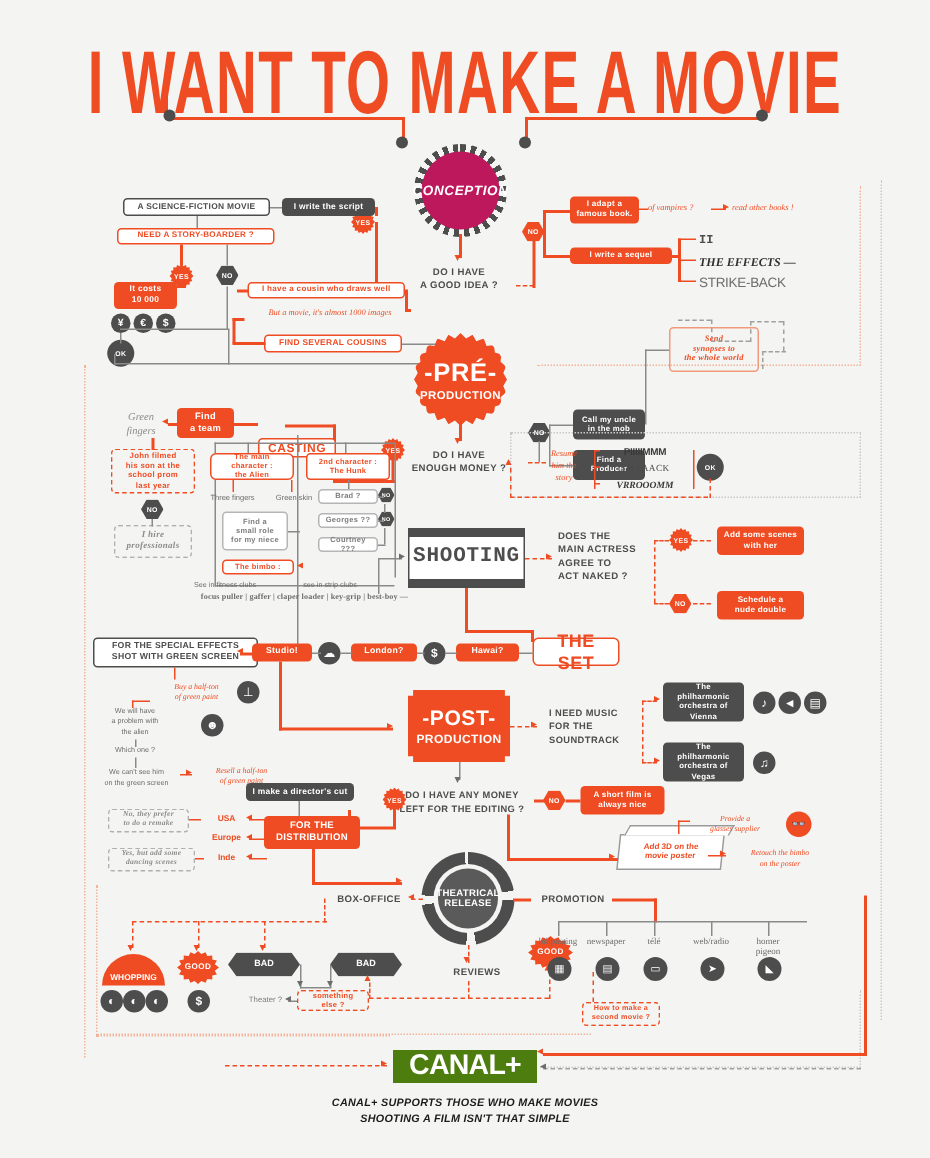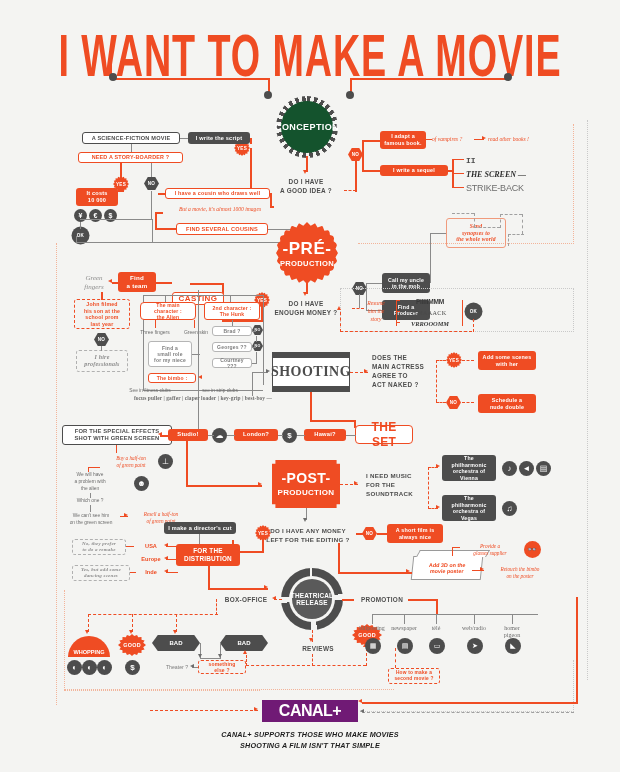--- a/index.html
+++ b/index.html
@@ -112,23 +112,23 @@
     text-align:center; color:#fff; font-weight:bold;
     font-family:"Liberation Sans Narrow","Liberation Sans",sans-serif;
   }
   .cog-ring {
     position:absolute; border-radius:50%;
   }
 
   
   #canal {
     position:absolute; left:262px; top:700px;
-    width:96px; height:22px; background:#701a75; color:#fff;
+    width:96px; height:22px; background:#4d7c0f; color:#fff;
     display:flex; align-items:center; justify-content:center;
-    font-weight:bold; font-size:16px; letter-spacing:-0.5px;
+    font-weight:bold; font-size:19px; letter-spacing:-0.5px;
     font-family:"Liberation Sans", sans-serif;
   }
   #tagline {
     position:absolute; left:0; top:730px; width:620px; text-align:center;
     font-size:7.2px; font-weight:bold; font-style:italic; color:#1c1c1c;
     line-height:1.5; letter-spacing:.2px;
   }
 
   .icon-circle {
     position:absolute; width:13px; height:13px; border-radius:50%;
@@ -155,21 +155,21 @@
   <div class="ln ln-or v2" style="left:268px; top:78px; height:18px;"></div>
   <div class="ln ln-or v2" style="left:350px; top:78px; height:18px;"></div>
   <div class="gear" style="position:absolute; left:110px; top:74px; width:6px; height:6px; background:#4d4d4d; border-radius:50%; box-shadow:0 0 0 1px #4d4d4d;"></div>
   <div class="gear" style="position:absolute; left:505px; top:74px; width:6px; height:6px; background:#4d4d4d; border-radius:50%; box-shadow:0 0 0 1px #4d4d4d;"></div>
   <div class="gear" style="position:absolute; left:265px; top:92px; width:6px; height:6px; background:#4d4d4d; border-radius:50%; box-shadow:0 0 0 1px #4d4d4d;"></div>
   <div class="gear" style="position:absolute; left:347px; top:92px; width:6px; height:6px; background:#4d4d4d; border-radius:50%; box-shadow:0 0 0 1px #4d4d4d;"></div>
 
   <div class="cog-ring" style="left:276px; top:96px; width:62px; height:62px; background:
       repeating-conic-gradient(#4d4d4d 0deg 7deg, transparent 7deg 14deg);
       border-radius:50%;"></div>
-  <div class="stamp-circle" style="left:281px; top:101px; width:52px; height:52px; background:#14532d; font-size:9px; letter-spacing:.4px;">CONCEPTION</div>
+  <div class="stamp-circle" style="left:281px; top:101px; width:52px; height:52px; background:#be185d; font-size:9px; letter-spacing:.4px;font-style:italic;">CONCEPTION</div>
   <div class="ln ln-or v2" style="left:306px; top:156px; height:16px;"></div>
   <div class="arr arr-d-or" style="left:303px; top:170px;"></div>
 
   <div class="plain strong" style="left:268px; top:178px; width:76px; font-size:6.4px;">DO I HAVE</div>
   <div class="plain strong" style="left:268px; top:187px; width:76px; font-size:6.4px;">A GOOD IDEA ?</div>
 
   <div class="ln ln-or h2" style="left:250px; top:190px; width:18px;"></div>
   <div class="ln ln-or v2" style="left:250px; top:148px; height:44px;"></div>
   <div class="badge star" style="left:234px; top:140px;">
       <span>YES</span>
@@ -252,21 +252,21 @@
   <div class="box b-orange" style="left:380px; top:165px; width:68px; height:11px; font-size:5.4px;">I write a sequel</div>
   <div class="ln ln-or h2" style="left:362px; top:170px; width:18px;"></div>
 
   <div class="script" style="left:432px; top:136px; width:50px; font-size:5.6px; text-align:left;">of vampires ?</div>
   <div class="script" style="left:488px; top:136px; width:72px; font-size:5.6px; text-align:left;">read other books !</div>
   <div class="dash-or-h ln" style="left:426px; top:139px; width:6px;"></div>
   <div class="ln ln-or h" style="left:474px; top:139px; width:10px;"></div>
   <div class="arr arr-r-or" style="left:482px; top:136px;"></div>
 
   <div class="plain" style="left:466px; top:156px; width:100px; text-align:left; font-family:'Liberation Mono',monospace; font-size:8px; color:#4d4d4d; font-weight:bold;">II</div>
-  <div class="plain" style="left:466px; top:170px; width:100px; text-align:left; font-family:'Liberation Serif',serif; font-style:italic; font-weight:bold; font-size:8px; color:#2f2f2f;">THE SCREEN —</div>
+  <div class="plain" style="left:466px; top:170px; width:100px; text-align:left; font-family:'Liberation Serif',serif; font-style:italic; font-weight:bold; font-size:8px; color:#2f2f2f;">THE EFFECTS —</div>
   <div class="plain" style="left:466px; top:183px; width:100px; text-align:left; font-size:9px; color:#6d6d6d; letter-spacing:-0.2px;">STRIKE-BACK</div>
   <div class="ln ln-or v2" style="left:452px; top:159px; height:29px;"></div>
   <div class="ln ln-or h2" style="left:448px; top:170px; width:6px;"></div>
   <div class="ln ln-or h" style="left:452px; top:159px; width:12px;"></div>
   <div class="ln ln-or h" style="left:452px; top:173px; width:12px;"></div>
   <div class="ln ln-or h" style="left:452px; top:187px; width:12px;"></div>
 
   <div class="dotted-frame or" style="left:358px; top:124px; width:216px; height:120px; border-left:none; border-top:none;"></div>
 
   <div class="stamp-circle" style="left:276px; top:222px; width:62px; height:62px; background:#ef4c23;
@@ -422,21 +422,21 @@
       <span>OK</span>
     </div>
 
   <div class="dotted-frame" style="left:340px; top:288px; width:234px; height:44px;"></div>
   <div class="dash-or-h ln" style="left:340px; top:331px; width:132px;"></div>
   <div class="dash-or-v ln" style="left:473px; top:319px; height:13px;"></div>
   <div class="dash-or-v ln" style="left:340px; top:312px; height:20px;"></div>
   <div class="arr arr-u-or" style="left:337px; top:306px;"></div>
 
   <div class="box" style="left:272px; top:352px; width:78px; height:40px; background:#fff; border-top:6px solid #4d4d4d; border-bottom:6px solid #4d4d4d; border-left:1px solid #4d4d4d; border-right:1px solid #4d4d4d; border-radius:0;">
-    <span style="font-family:Liberation Serif, serif; font-size:14px; color:#4d4d4d; letter-spacing:.5px;">SHOOTING</span>
+    <span style="font-family:Liberation Mono, monospace; font-size:14px; color:#4d4d4d; letter-spacing:.5px;">SHOOTING</span>
   </div>
   <div class="ln ln-gr h" style="left:252px; top:372px; width:16px;"></div>
   <div class="arr arr-r-gr" style="left:266px; top:369px;"></div>
   <div class="ln ln-gr v" style="left:252px; top:372px; height:24px;"></div>
 
   <div class="dash-or-h ln" style="left:350px; top:372px; width:18px;"></div>
   <div class="arr arr-r-or" style="left:364px; top:369px;"></div>
 
   <div class="plain strong" style="left:372px; top:354px; width:90px; text-align:left; font-size:6.4px;">DOES THE</div>
   <div class="plain strong" style="left:372px; top:363px; width:90px; text-align:left; font-size:6.4px;">MAIN ACTRESS</div>

